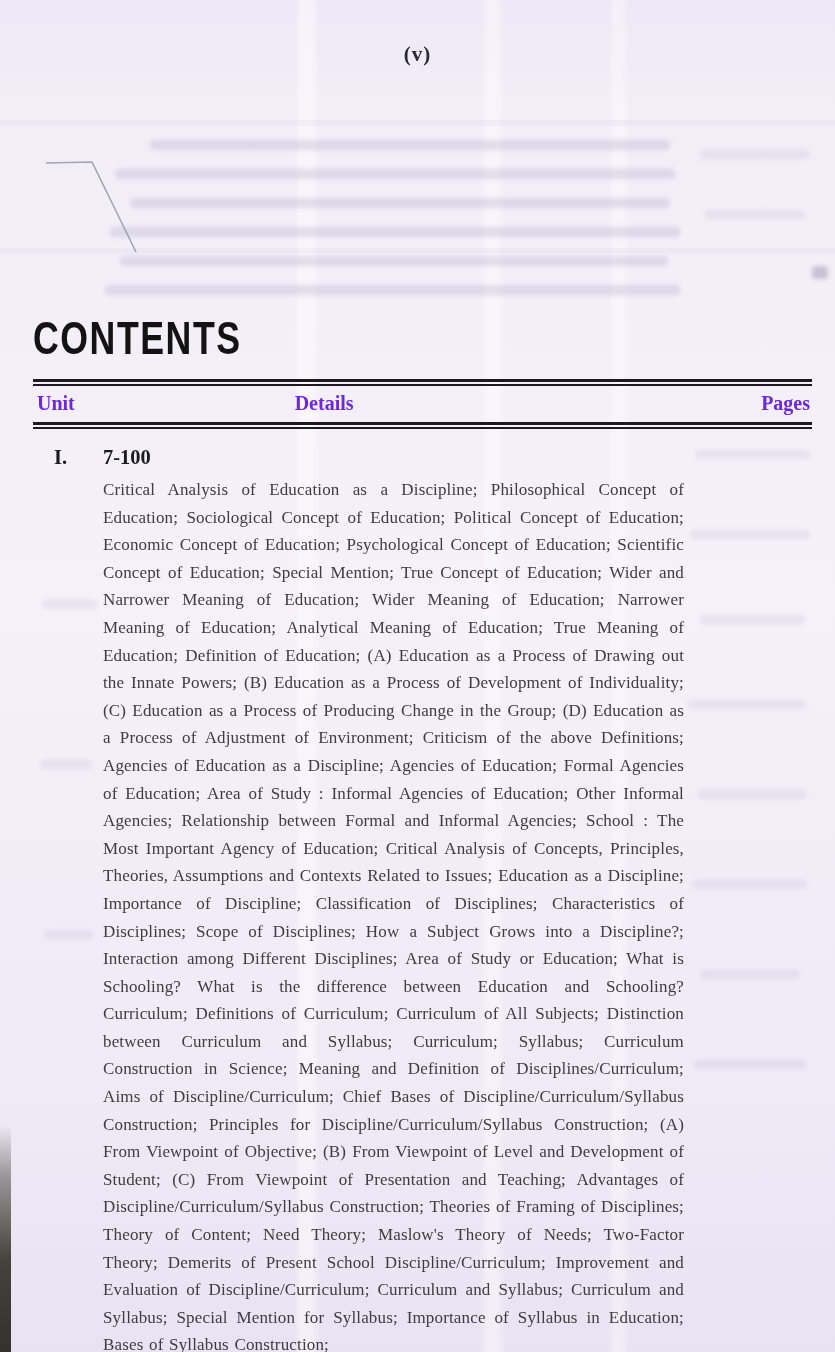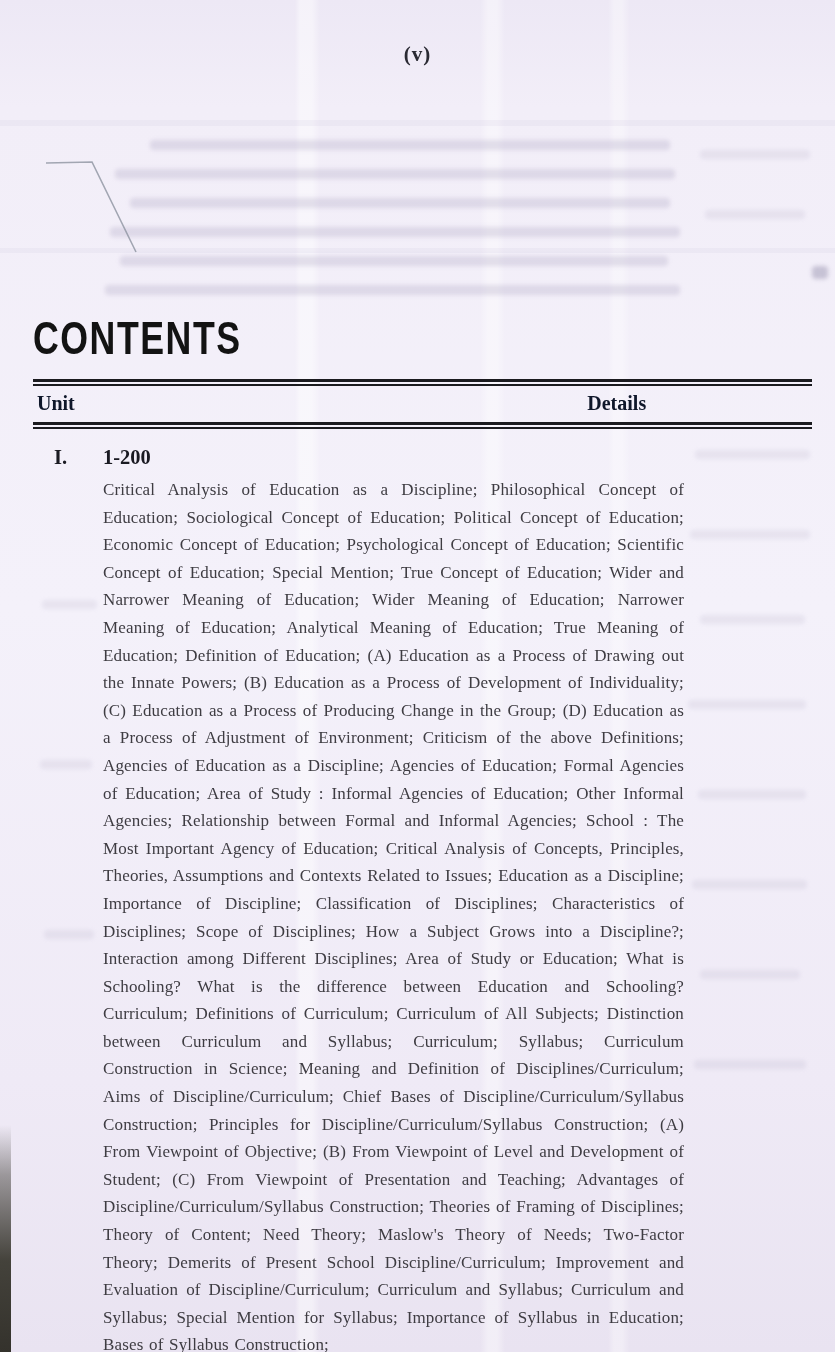--- a/index.html
+++ b/index.html
@@ -36,25 +36,25 @@
   .contents-title span{
     display:inline-block;transform:scaleX(.76);transform-origin:center;
     font-family:"Liberation Sans",sans-serif;font-weight:800;font-size:47px;
     letter-spacing:2px;color:#131313;line-height:1;
   }
   .toc-head{position:absolute;left:33px;right:23px;top:379px;}
   .rule-double{height:2px;border-top:3px solid #1b1b1f;border-bottom:2px solid #1b1b1f;}
   .head-row{
     display:flex;align-items:baseline;
     padding:6px 2px 7px 4px;
-    font-weight:bold;font-size:20px;color:#0f172a;
+    font-weight:bold;font-size:20px;color:#6d28d9;
   }
   .head-row .col{flex:1;}
   .col-unit{text-align:left;}
-  .col-details{text-align:center;}
+  .col-details{}
   .col-pages{text-align:right;}
   .unit-row{
     position:absolute;left:36px;right:23px;top:446px;
     display:flex;align-items:baseline;
     font-weight:bold;font-size:20.5px;color:#1a1a22;
   }
   .unit-numeral{margin-left:18px;width:49px;flex:none;}
   .unit-title{flex:1;letter-spacing:.2px;}
   .unit-pages{flex:none;text-align:right;}
   .unit-details{
@@ -104,22 +104,23 @@
 
 <div class="contents-title">
   <span>CONTENTS</span>
 </div>
 
 <div class="toc-head">
   <div class="rule-double"></div>
   <div class="head-row">
     <span class="col col-unit">Unit</span>
     <span class="col col-details">Details</span>
+    <span class="col col-pages">Pages</span>
   </div>
   <div class="rule-double"></div>
 </div>
 
 <div class="unit-row">
   <span class="unit-numeral">I.</span>
-  <span class="unit-pages">1-200</span>
+  <span class="unit-pages">7-100</span>
 </div>
 
 <div class="unit-details">Critical Analysis of Education as a Discipline; Philosophical Concept of Education; Sociological Concept of Education; Political Concept of Education; Economic Concept of Education; Psychological Concept of Education; Scientific Concept of Education; Special Mention; True Concept of Education; Wider and Narrower Meaning of Education; Wider Meaning of Education; Narrower Meaning of Education; Analytical Meaning of Education; True Meaning of Education; Definition of Education; (A) Education as a Process of Drawing out the Innate Powers; (B) Education as a Process of Development of Individuality; (C) Education as a Process of Producing Change in the Group; (D) Education as a Process of Adjustment of Environment; Criticism of the above Definitions; Agencies of Education as a Discipline; Agencies of Education; Formal Agencies of Education; Area of Study : Informal Agencies of Education; Other Informal Agencies; Relationship between Formal and Informal Agencies; School : The Most Important Agency of Education; Critical Analysis of Concepts, Principles, Theories, Assumptions and Contexts Related to Issues; Education as a Discipline; Importance of Discipline; Classification of Disciplines; Characteristics of Disciplines; Scope of Disciplines; How a Subject Grows into a Discipline?; Interaction among Different Disciplines; Area of Study or Education; What is Schooling? What is the difference between Education and Schooling? Curriculum; Definitions of Curriculum; Curriculum of All Subjects; Distinction between Curriculum and Syllabus; Curriculum; Syllabus; Curriculum Construction in Science; Meaning and Definition of Disciplines/Curriculum; Aims of Discipline/Curriculum; Chief Bases of Discipline/Curriculum/Syllabus Construction; Principles for Discipline/Curriculum/Syllabus Construction; (A) From Viewpoint of Objective; (B) From Viewpoint of Level and Development of Student; (C) From Viewpoint of Presentation and Teaching; Advantages of Discipline/Curriculum/Syllabus Construction; Theories of Framing of Disciplines; Theory of Content; Need Theory; Maslow's Theory of Needs; Two-Factor Theory; Demerits of Present School Discipline/Curriculum; Improvement and Evaluation of Discipline/Curriculum; Curriculum and Syllabus; Curriculum and Syllabus; Special Mention for Syllabus; Importance of Syllabus in Education; Bases of Syllabus Construction;</div>
 
 </body></html>

